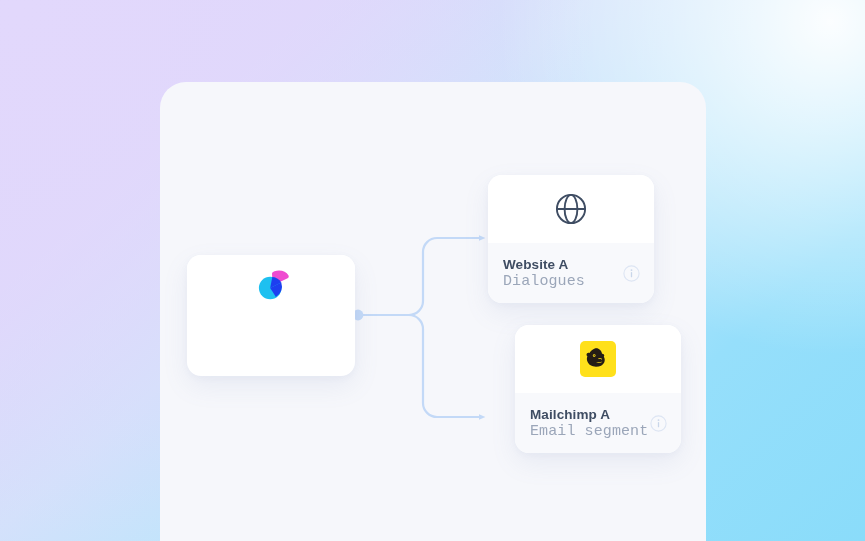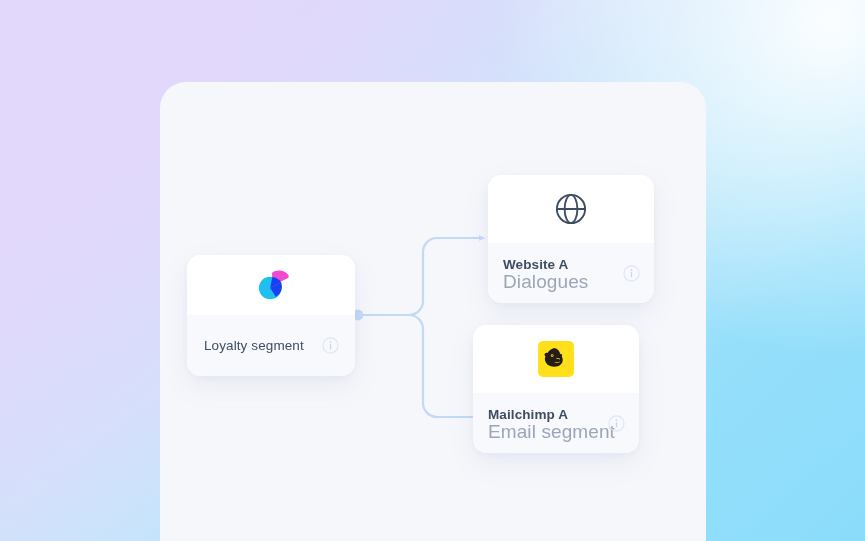--- a/index.html
+++ b/index.html
@@ -80,25 +80,26 @@
   .card-title {
     color: #3f4d63;
     font-size: 13.5px;
     font-weight: bold;
     line-height: 17px;
     letter-spacing: 0.1px;
     white-space: nowrap;
   }
   .card-sub {
     color: #9ba6b9;
-    font-size: 19px;
+    font-size: 15px;
     font-weight: normal;
     line-height: 17px;
     letter-spacing: 0.1px;
     white-space: nowrap;
+    font-family: Liberation Mono, monospace;
   }
   .card-single-title {
     color: #3f4d63;
     font-size: 13.5px;
     font-weight: normal;
     letter-spacing: 0.1px;
     white-space: nowrap;
   }
   .info-icon {
     flex: 0 0 auto;
@@ -115,21 +116,21 @@
   }
   #card-source .card-icon-area { height: 60px; }
   #card-source .card-body {
     height: 61px;
     padding: 0 16px 0 17px;
   }
 
   
   .dest-card { width: 166px; height: 128px; }
   #card-website  { left: 488px; top: 175px; }
-  #card-mailchimp{ left: 473px; top: 325px; }
+  #card-mailchimp{ left: 515px; top: 325px; }
   .dest-card .card-icon-area { height: 68px; }
   .dest-card .card-body {
     height: 60px;
     padding: 0 14px 0 15px;
   }
 
   .mc-tile {
     width: 36px;
     height: 36px;
     border-radius: 5px;
@@ -163,28 +164,20 @@
   </svg>
 
   <div class="card" id="card-source">
     <div class="card-icon-area">
       <svg width="40" height="34" viewBox="0 0 40 34">
         <path d="M23.5 3.2 C29.6 1.2 35.2 3.6 37.4 7.2 C38.2 8.6 37.6 9.9 36.1 10.6
                  L24.6 16.0 C23.0 16.8 21.6 15.9 21.5 14.2 L21.0 5.8 C20.9 4.5 22.1 3.6 23.5 3.2 Z" fill="#ef4bd0"></path>
         <circle cx="19.2" cy="20.0" r="11.3" fill="#1ec0f0"></circle>
         <path d="M19.2 20.0 L30.3 14.6 A12.4 12.4 0 0 1 24.9 29.1 Z" fill="#1d3ff0"></path>
         <path d="M19.2 20.0 L21.3 8.9 A11.3 11.3 0 0 1 30.3 14.6 Z" fill="#1d3ff0"></path>
-      </svg>
-    </div>
-    <div class="card-body">
-      <div class="card-single-title">Loyalty segment</div>
-      <svg class="info-icon" viewBox="0 0 17 17">
-        <circle cx="8.5" cy="8.5" r="7.6" fill="none" stroke="#dde5f3" stroke-width="1.1"></circle>
-        <circle cx="8.5" cy="5.1" r="0.95" fill="#c9d6ea"></circle>
-        <rect x="7.85" y="7.0" width="1.3" height="5.3" rx="0.65" fill="#c9d6ea"></rect>
       </svg>
     </div>
   </div>
 
   <div class="card dest-card" id="card-website">
     <div class="card-icon-area">
       <svg width="34" height="34" viewBox="0 0 34 34">
         <g fill="none" stroke="#3f4d63" stroke-width="1.9">
           <circle cx="17" cy="17" r="14.1"></circle>
           <line x1="2.9" y1="17" x2="31.1" y2="17"></line>

